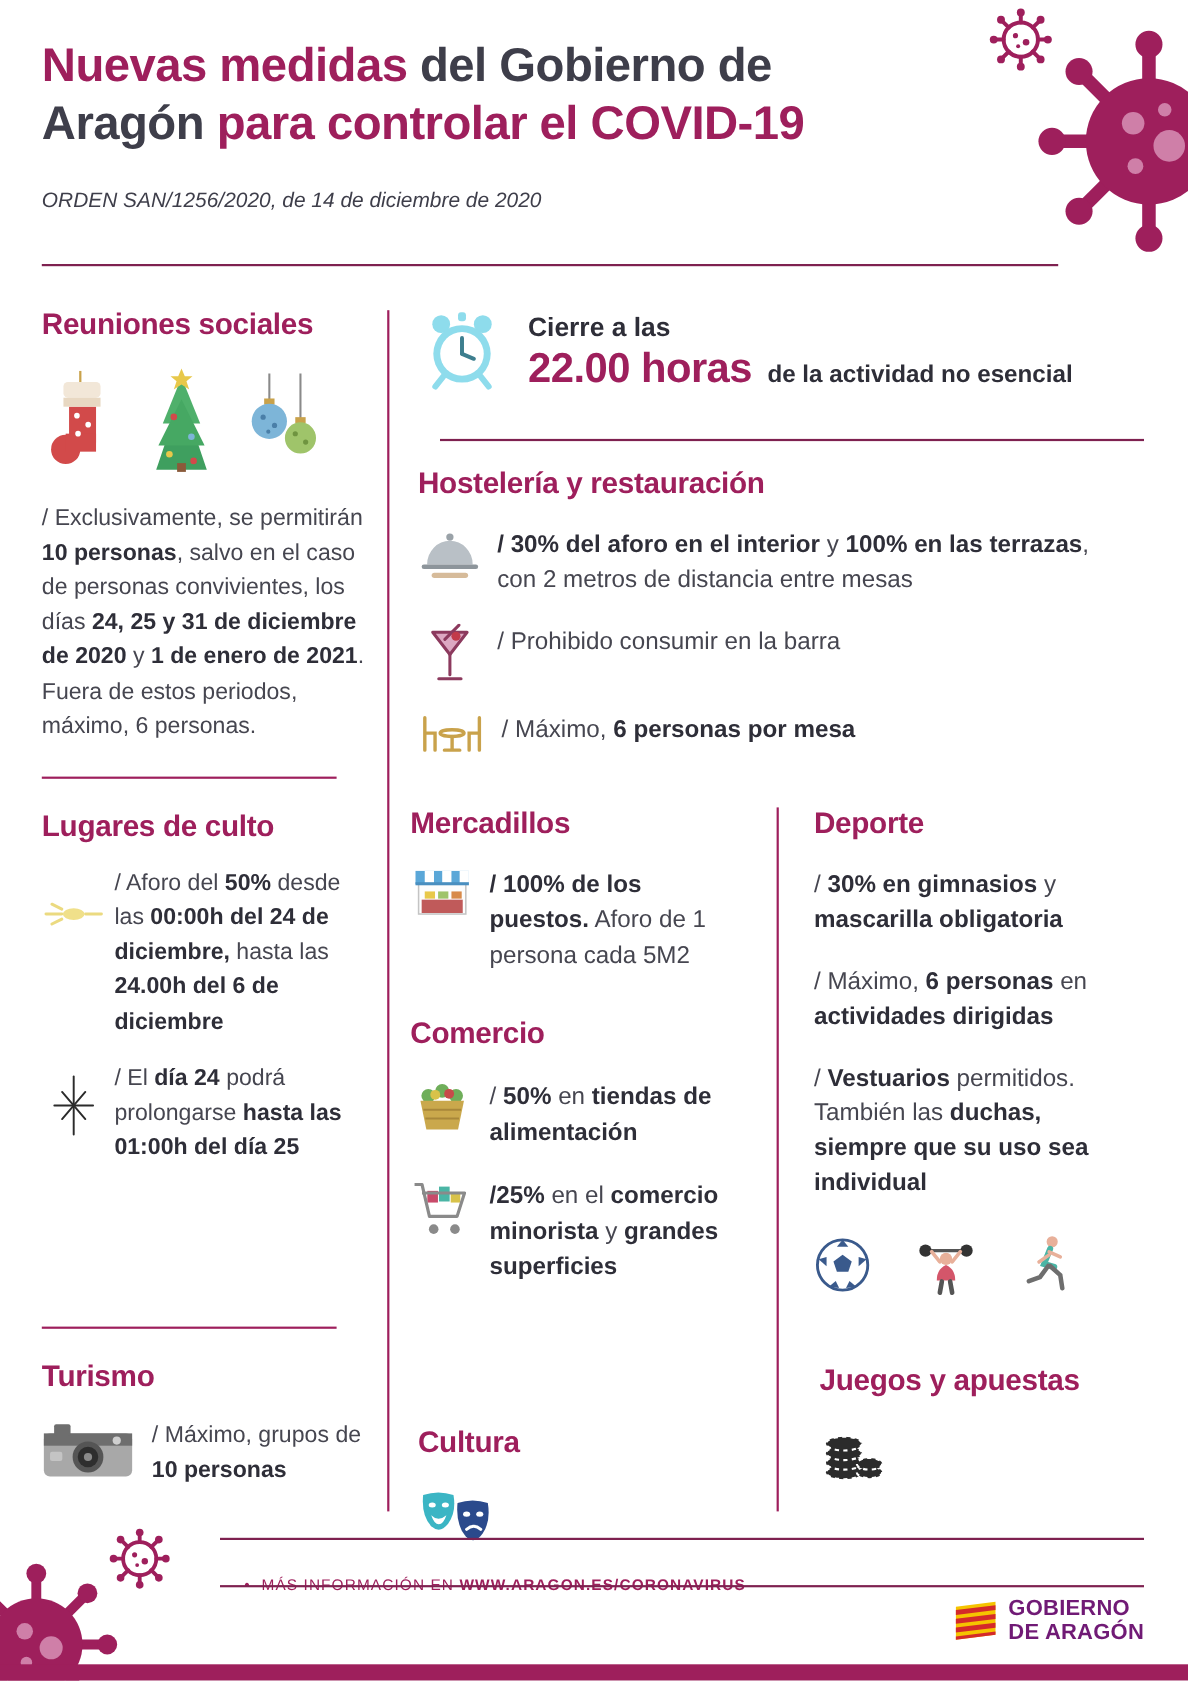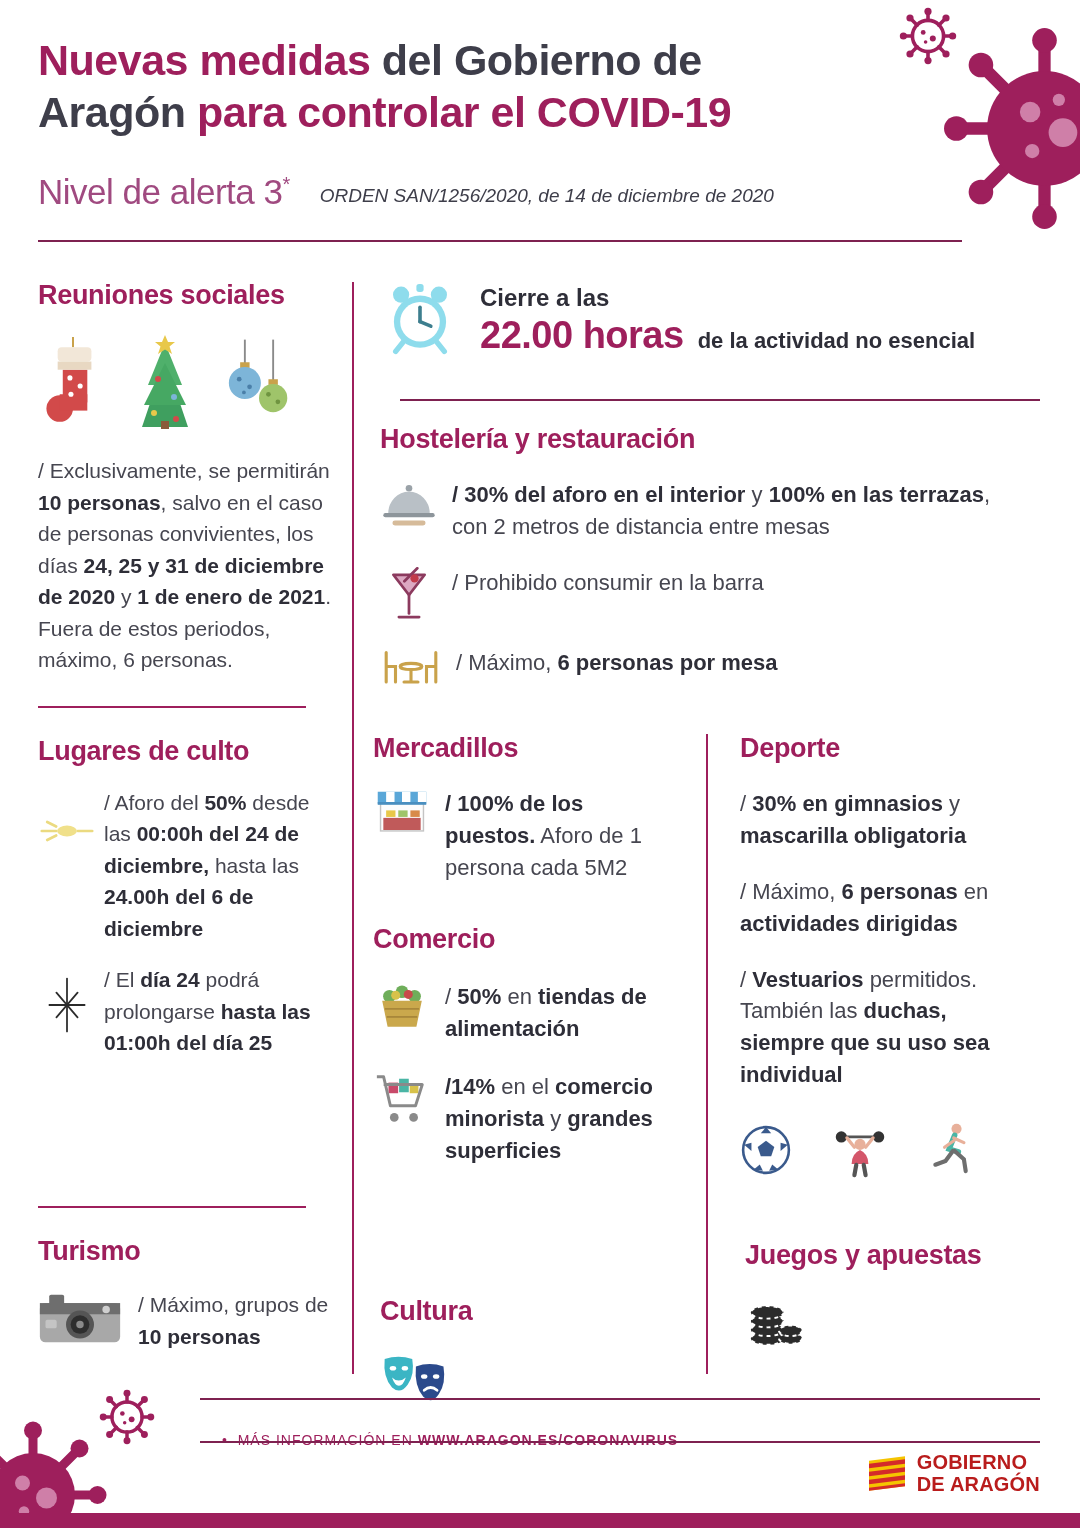--- a/index.html
+++ b/index.html
@@ -80,21 +80,21 @@
   .juegos .stxt{width:206px;}
   
   .frule1{left:200px;top:1398px;width:840px;}
   .frule2{left:200px;top:1441px;width:840px;}
   .ftext{
     position:absolute;left:222px;top:1432px;font-size:14px;color:var(--mag);
     letter-spacing:1px;
   }
   .ftext .b{font-weight:700;}
   .logo{position:absolute;right:40px;top:1452px;display:flex;align-items:center;gap:9px;}
-  .logo-text{font-size:20px;font-weight:800;color:#b91c1c;line-height:1.08;letter-spacing:0.2px;}
+  .logo-text{font-size:20px;font-weight:800;color:#701a75;line-height:1.08;letter-spacing:0.2px;}
   .bbar{position:absolute;left:0;bottom:0;width:100%;height:15px;background:var(--mag);}
   
   .deco{position:absolute;}
   .v-tr-big{left:942px;top:26px;width:205px;height:205px;}
   .v-tr-small{left:898px;top:6px;width:60px;height:60px;}
   .v-bl-small{left:98px;top:1388px;width:58px;height:58px;}
   .v-bl-big{left:-42px;top:1420px;width:150px;height:150px;}
 </style>
 </head>
 <body>
@@ -210,21 +210,20 @@
     <g fill="#cf7fa8">
       <circle cx="43" cy="42" r="5"></circle>
         <circle cx="59" cy="52" r="7"></circle>
         <circle cx="44" cy="61" r="3.5"></circle>
     </g>
   </svg>
 
   <div class="title"><span class="b">Nuevas medidas</span><span> del Gobierno de
 Aragón </span><span class="b">para controlar el COVID-19</span></div>
   <div class="alert-row">
-    <div class="alert-level"><span>Nivel de alerta 3</span><sup>*</sup></div>
     <div class="order">ORDEN SAN/1256/2020, de 14 de diciembre de 2020</div>
   </div>
   <div class="rule header-rule"></div>
 
   <div class="vline vline1"></div>
   <div class="vline vline2"></div>
 
   <div class="col-left">
     <div class="h">Reuniones sociales</div>
 
@@ -440,21 +439,21 @@
           <rect x="16" y="12" width="10" height="11" fill="#c84a6a"></rect>
           <rect x="27" y="8" width="10" height="14" fill="#4ab5a5"></rect>
           <rect x="38" y="14" width="9" height="9" fill="#d8c24a"></rect>
           <g stroke="#8a8a8a" stroke-width="3" fill="none" stroke-linejoin="round">
             <path d="M4 6 h7 l7 30 h26 l7 -22 h-40"></path>
           </g>
           <circle cx="22" cy="48" r="4.5" fill="#8a8a8a"></circle>
           <circle cx="42" cy="48" r="4.5" fill="#8a8a8a"></circle>
         </svg>
       </div>
-      <p class="stxt"><span class="b">/14%</span><span> en el </span><span class="b">comercio minorista</span><span> y </span><span class="b">grandes superficies</span></p>
+      <p class="stxt"><span class="b">/25%</span><span> en el </span><span class="b">comercio minorista</span><span> y </span><span class="b">grandes superficies</span></p>
     </div>
   </div>
 
   <div class="deporte">
     <div class="h">Deporte</div>
     <p class="stxt"><span>/ </span><span class="b">30% en gimnasios</span><span> y </span><span class="b">mascarilla obligatoria</span></p>
     <p class="stxt"><span>/ Máximo, </span><span class="b">6 personas</span><span> en </span><span class="b">actividades dirigidas</span></p>
     <p class="stxt"><span>/ </span><span class="b">Vestuarios</span><span> permitidos. También las </span><span class="b">duchas, siempre que su uso sea individual</span></p>
     <div class="deporte-icons">
       <svg width="52" height="52" viewBox="0 0 50 50">

